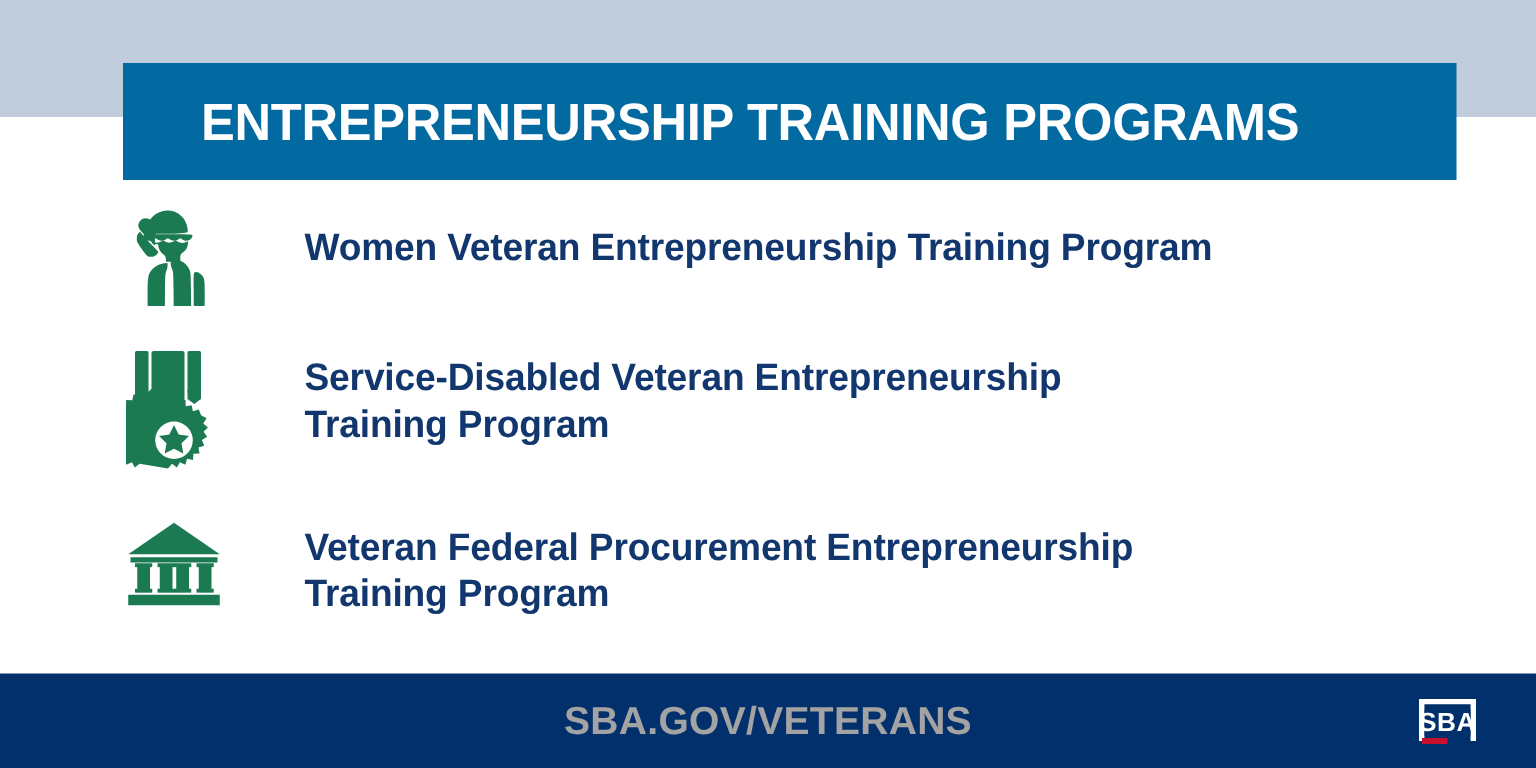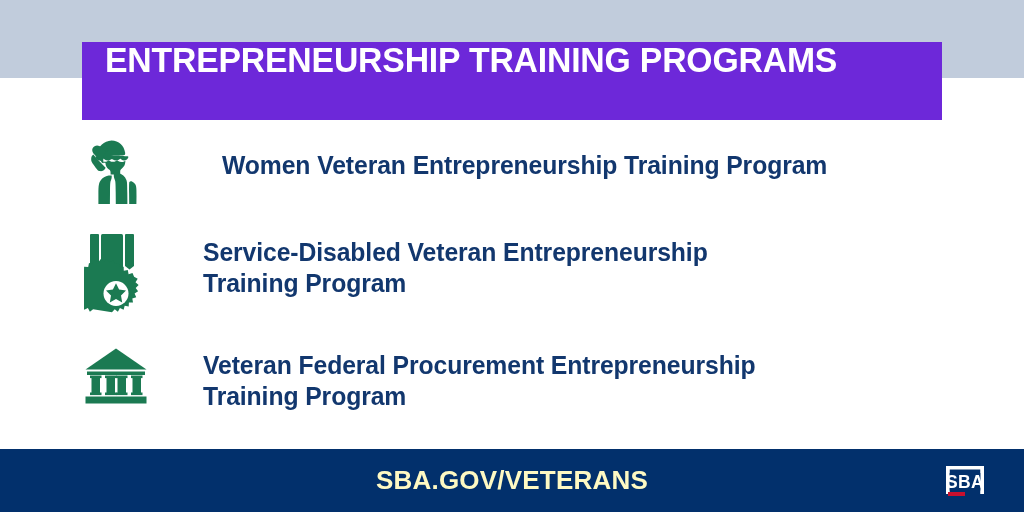--- a/index.html
+++ b/index.html
@@ -31,22 +31,24 @@
     background: #c1ccdc;
   }
 
   
   .title-banner {
     position: absolute;
     left: 82px;
     top: 42px;
     width: 860px;
     height: 78px;
-    background: #6d28d9;
-    display: flex;
+    background: #0369a1;
+    display: flex;
+    align-items: center;
+    padding-left: 29px;
   }
   .title-text {
     color: #ffffff;
     font-family: "Liberation Sans", sans-serif;
     font-size: 35px;
     font-weight: bold;
     letter-spacing: -0.2px;
     line-height: 1;
     margin-left: 23px;
     white-space: nowrap;
@@ -61,21 +63,21 @@
     top: 130px;
     width: 1024px;
   }
   .program-row {
     position: absolute;
     left: 0;
     width: 1024px;
     display: flex;
     align-items: flex-start;
   }
-  .row-1 { top: 8px; gap: 19px; }
+  .row-1 { top: 8px; }
   .row-2 { top: 104px; }
   .row-3 { top: 217px; }
 
   .icon-cell {
     width: 203px;
     flex: 0 0 203px;
     display: flex;
     justify-content: center;
     padding-left: 28px;
     box-sizing: border-box;
@@ -109,21 +111,21 @@
   }
   .footer-url {
     position: absolute;
     left: 0;
     top: 0;
     width: 1024px;
     height: 63px;
     display: flex;
     align-items: center;
     justify-content: center;
-    color: #fef9c3;
+    color: #a3a3a3;
     font-family: "Liberation Sans", sans-serif;
     font-size: 26px;
     font-weight: bold;
     letter-spacing: 0.2px;
   }
   .footer-logo {
     position: absolute;
     right: 28px;
     top: 8px;
     width: 62px;

